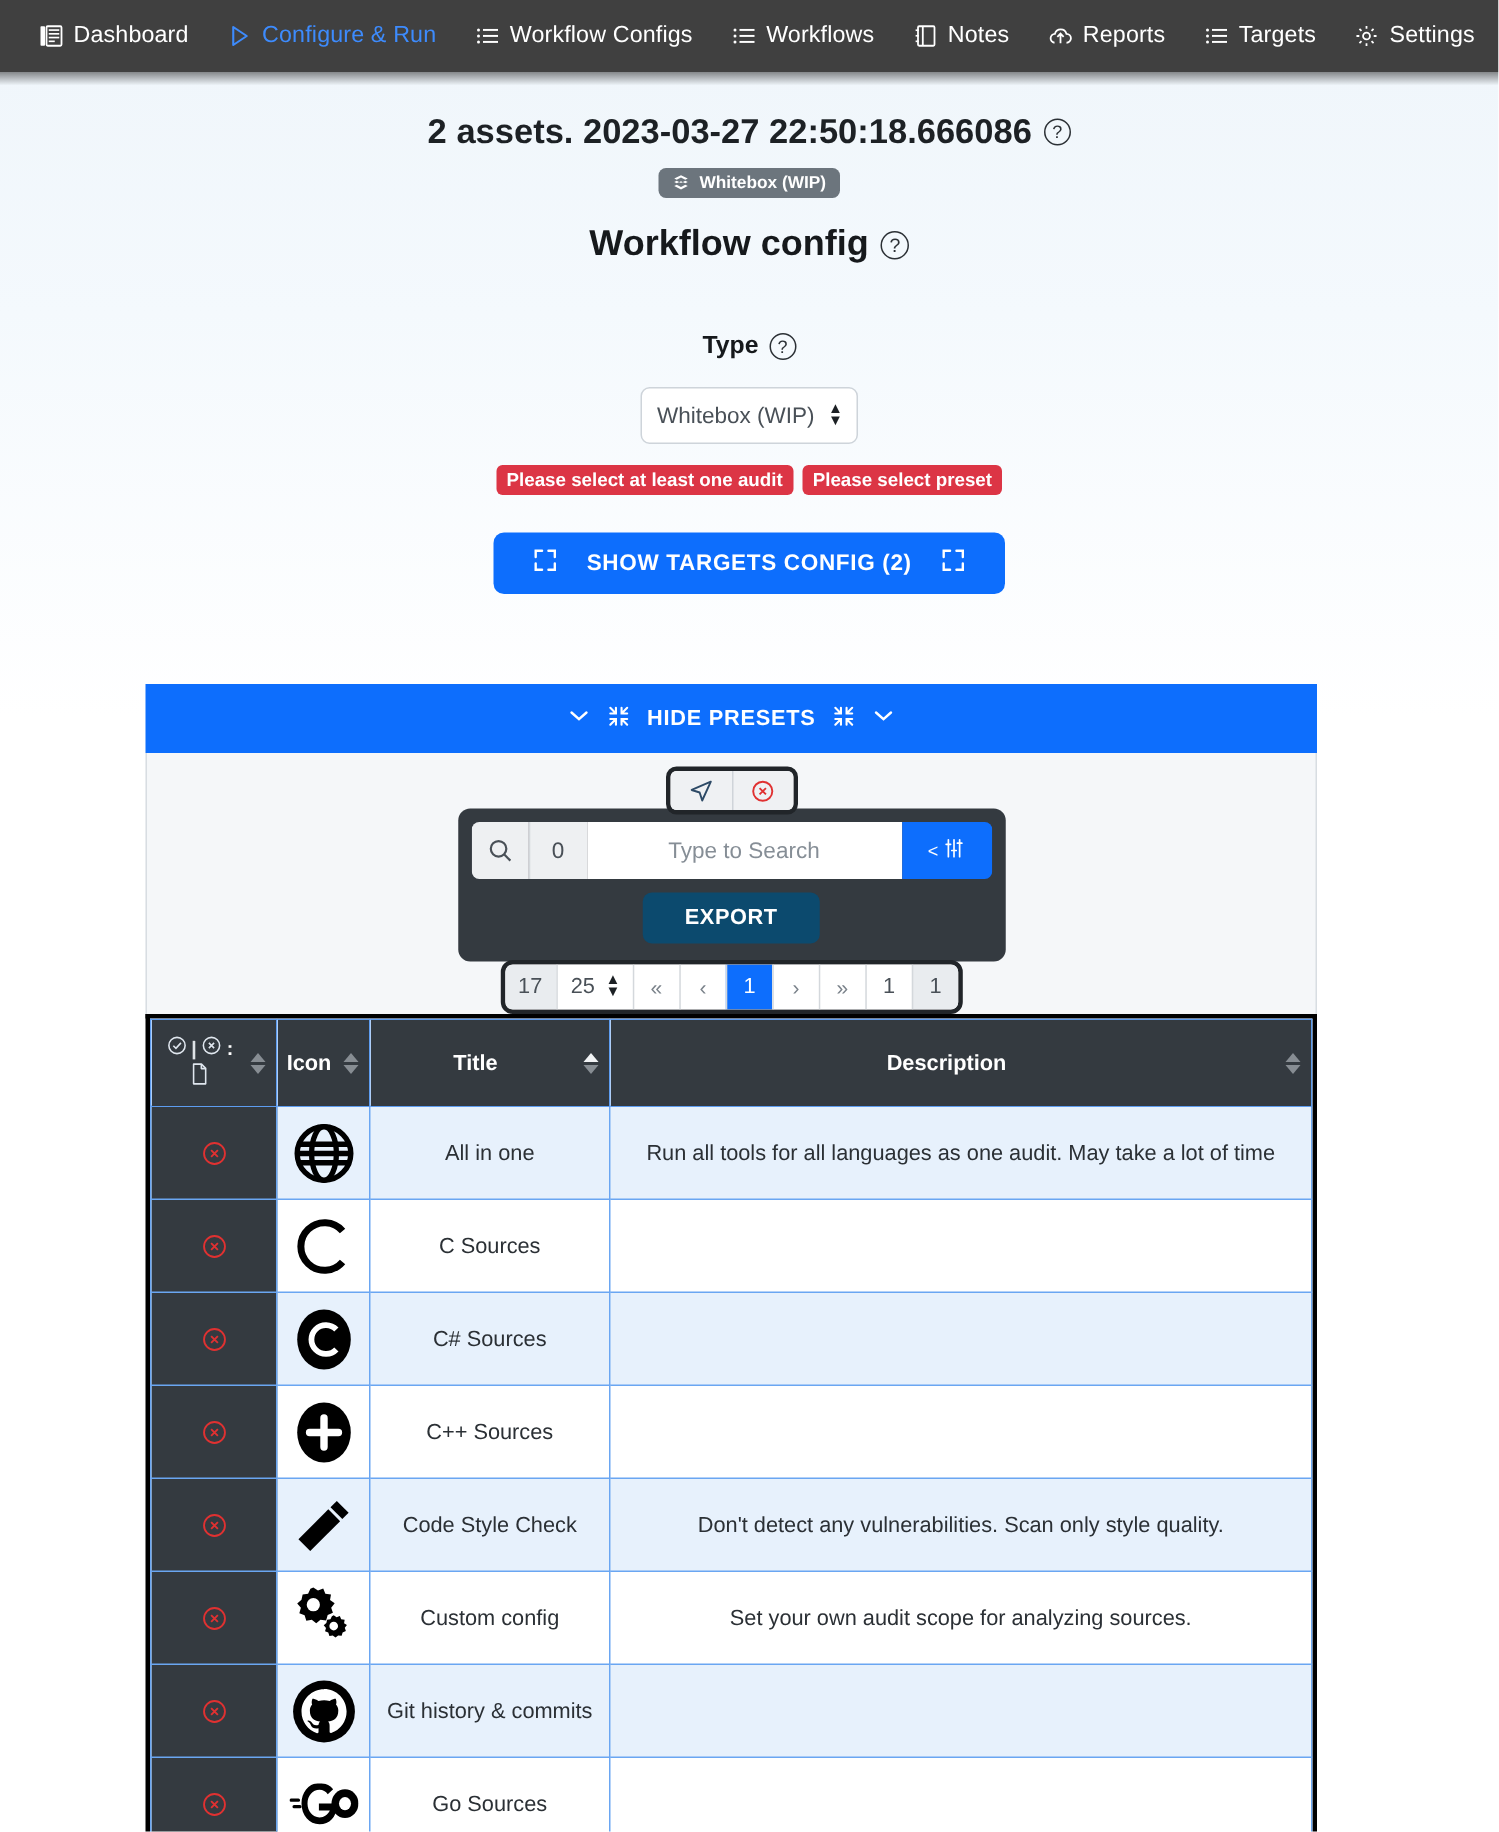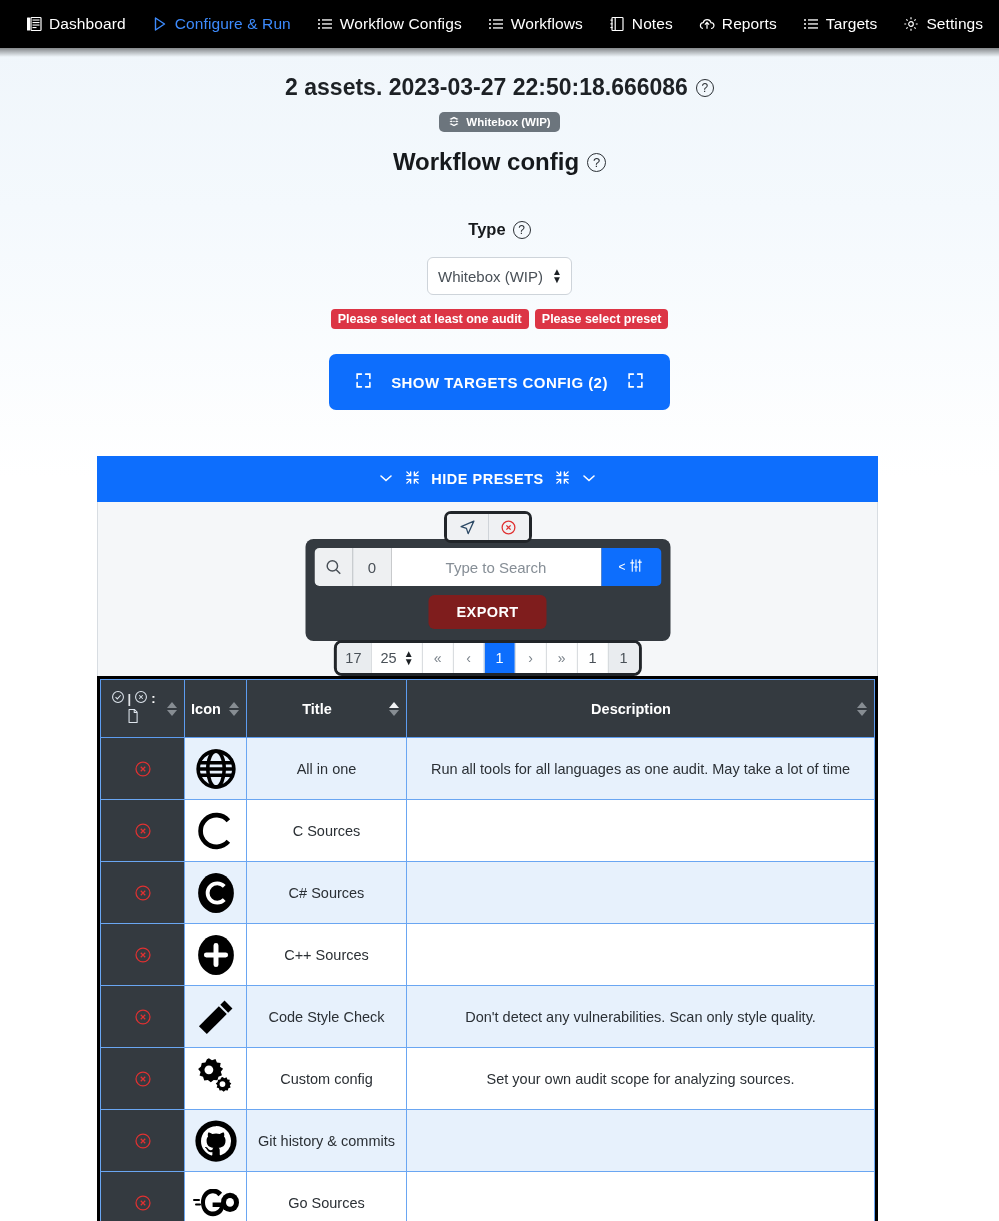--- a/index.html
+++ b/index.html
@@ -8,21 +8,21 @@
     width: 999px; height: 1221px;
     font-family: "Liberation Sans", sans-serif;
     background: #ffffff;
     overflow: hidden;
     position: relative;
   }
 
   
   .navbar {
     height: 48px;
-    background: #000000;
+    background: #404040;
     display: flex;
     align-items: center;
     padding-left: 26px;
     gap: 26px;
     position: relative;
     z-index: 5;
   }
   .nav-item {
     display: flex; align-items: center; gap: 7px;
     color: #ffffff;
@@ -111,21 +111,21 @@
     background: #dc3545; color: #fff;
     font-size: 12.5px; font-weight: bold;
     padding: 3px 7px; border-radius: 4px;
     cursor: pointer;
   }
 
   .targets-wrap { margin-top: 25px; display: flex; justify-content: center; }
   .btn-targets {
     background: #0d6efd; color: #fff;
     border: none; border-radius: 7px;
-    height: 56px; padding: 0 26px;
+    height: 41px; padding: 0 26px;
     display: flex; align-items: center; gap: 19px;
     font-size: 15px; font-weight: bold; letter-spacing: .45px;
     cursor: pointer;
   }
 
   
   .panel {
     position: absolute;
     left: 97px; top: 408px; width: 781px;
   }
@@ -187,21 +187,21 @@
     font-family: inherit;
   }
   .sb-input::placeholder { color: #868e96; }
   .sb-filter {
     width: 60px; background: #0d6efd; color: #fff;
     display: flex; align-items: center; justify-content: center; gap: 3px;
     font-size: 12px; cursor: pointer;
   }
   .export-row { display: flex; justify-content: center; margin-top: 9px; }
   .btn-export {
-    background: #7f1d1d; color: #fff; border: none; border-radius: 6px;
+    background: #0c4a6e; color: #fff; border: none; border-radius: 6px;
     height: 34px; padding: 0 28px;
     font-size: 14.5px; font-weight: bold; letter-spacing: .4px;
     cursor: pointer; font-family: inherit;
   }
 
   .pager-wrap {
     position: absolute; left: 50%; top: 156px; transform: translate(-50%,-50%);
     z-index: 3;
   }
   .pager {

